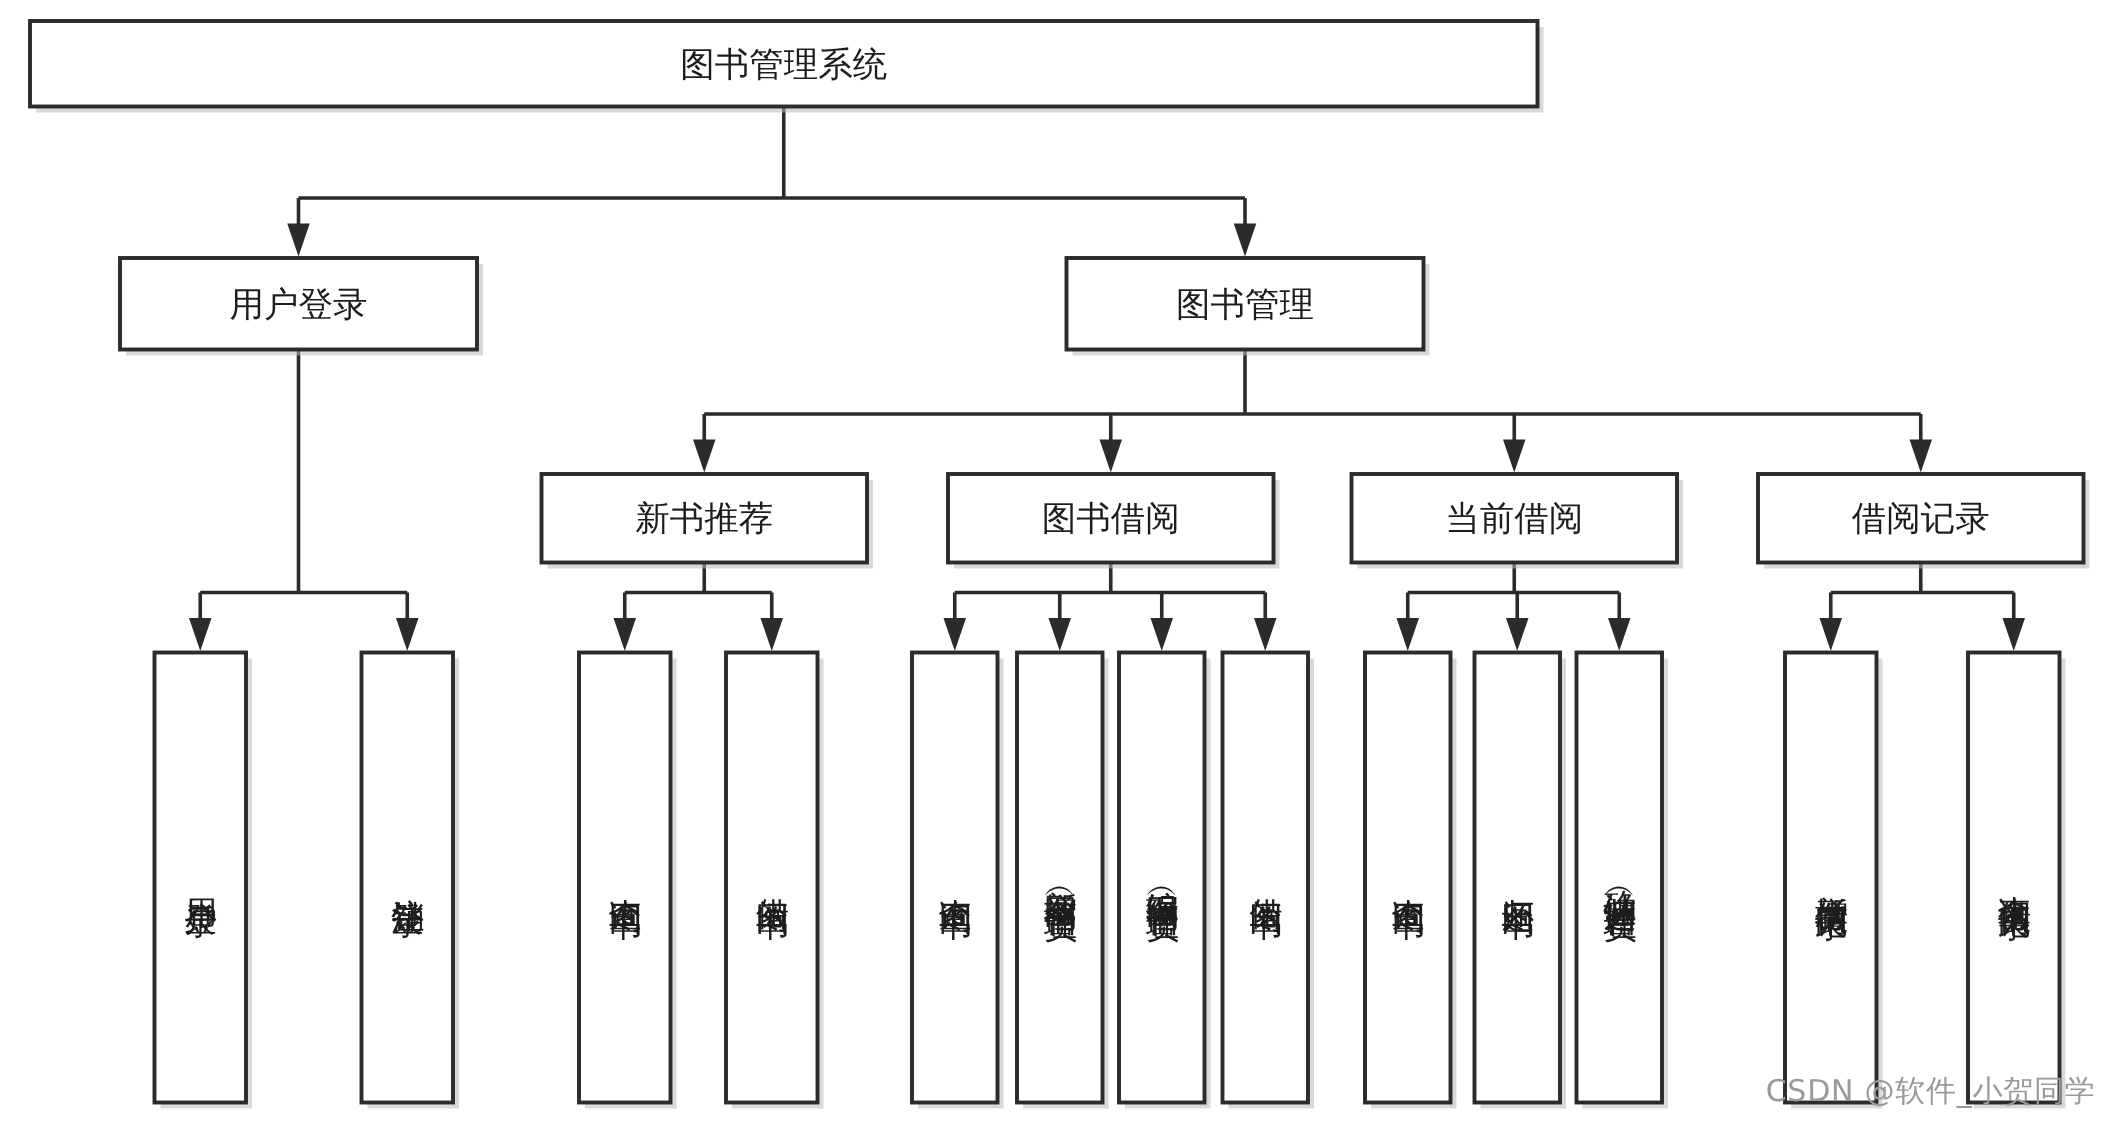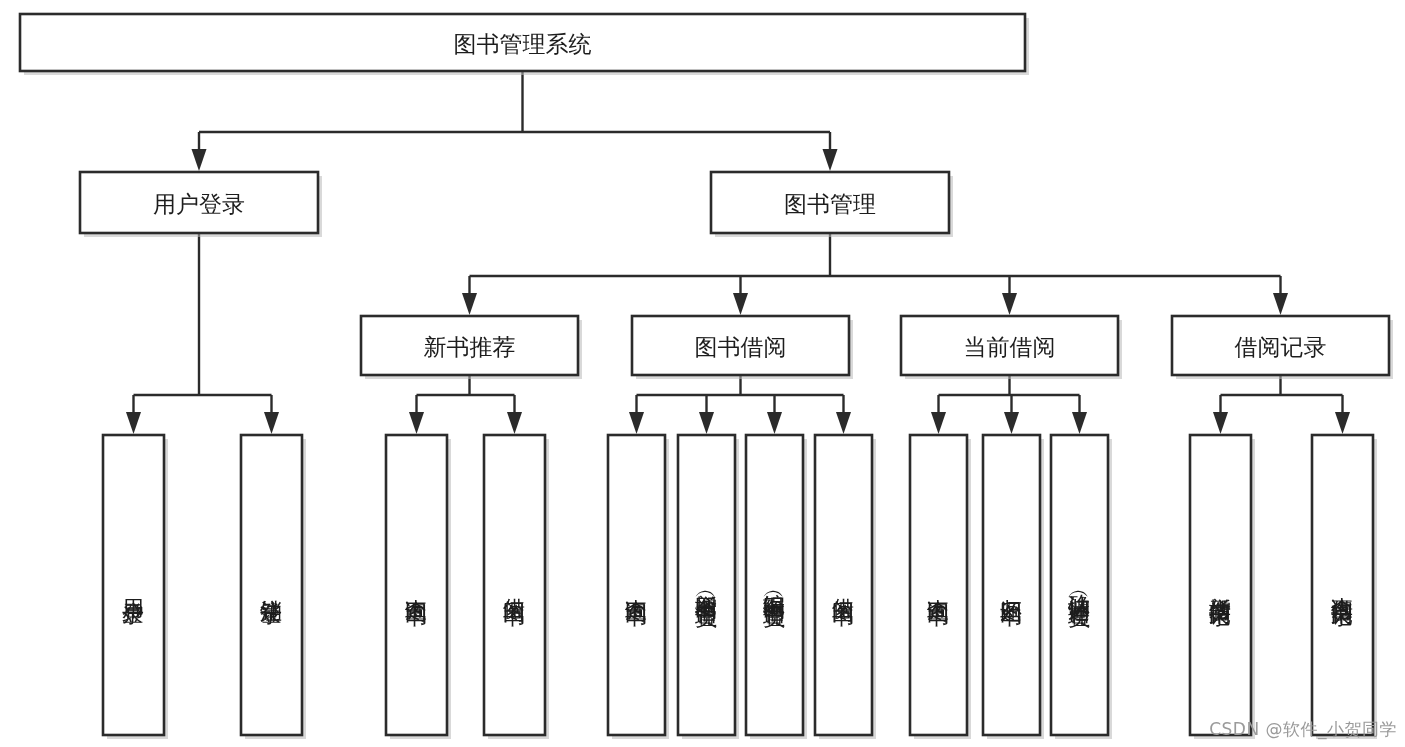--- a/index.html
+++ b/index.html
@@ -66,21 +66,21 @@
     letter-spacing: 2px;
     color: #1d1d1d;
     white-space: nowrap;
     text-align: center;
   }
   .watermark {
     position: absolute;
     right: 8px;
     bottom: 6px;
     font-family: "DejaVu Sans", "Liberation Sans", sans-serif;
-    font-size: 17px;
+    font-size: 20px;
     color: #9a9a9a;
     letter-spacing: 0.5px;
     white-space: nowrap;
   }
 </style>
 </head>
 <body>
 
 <div id="diagram-root">
   <svg class="diagram" id="diagram-svg" viewBox="0 0 1405 747" xmlns="http://www.w3.org/2000/svg">

